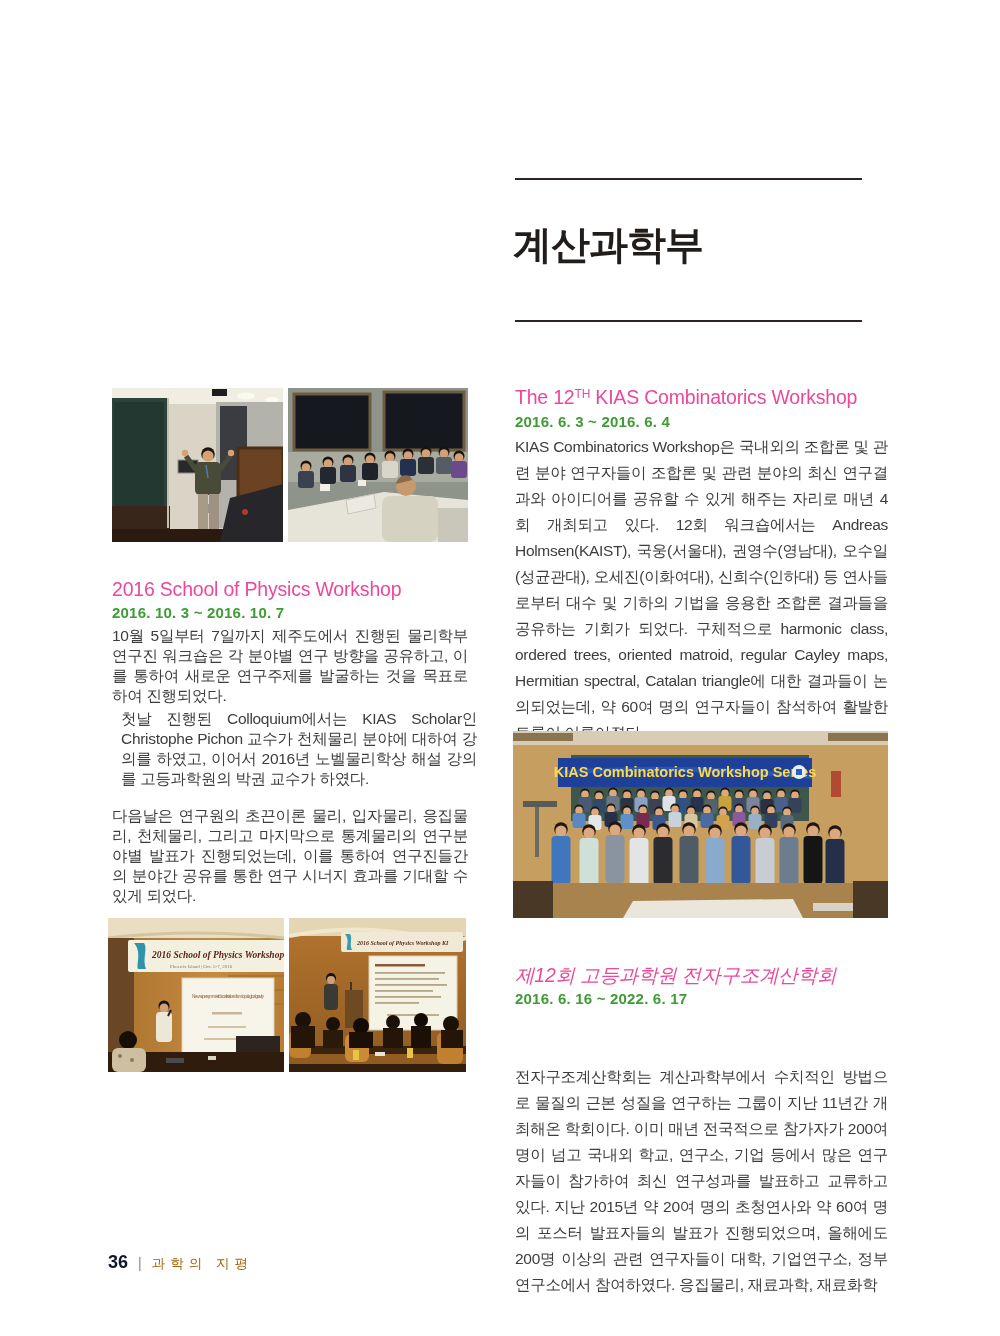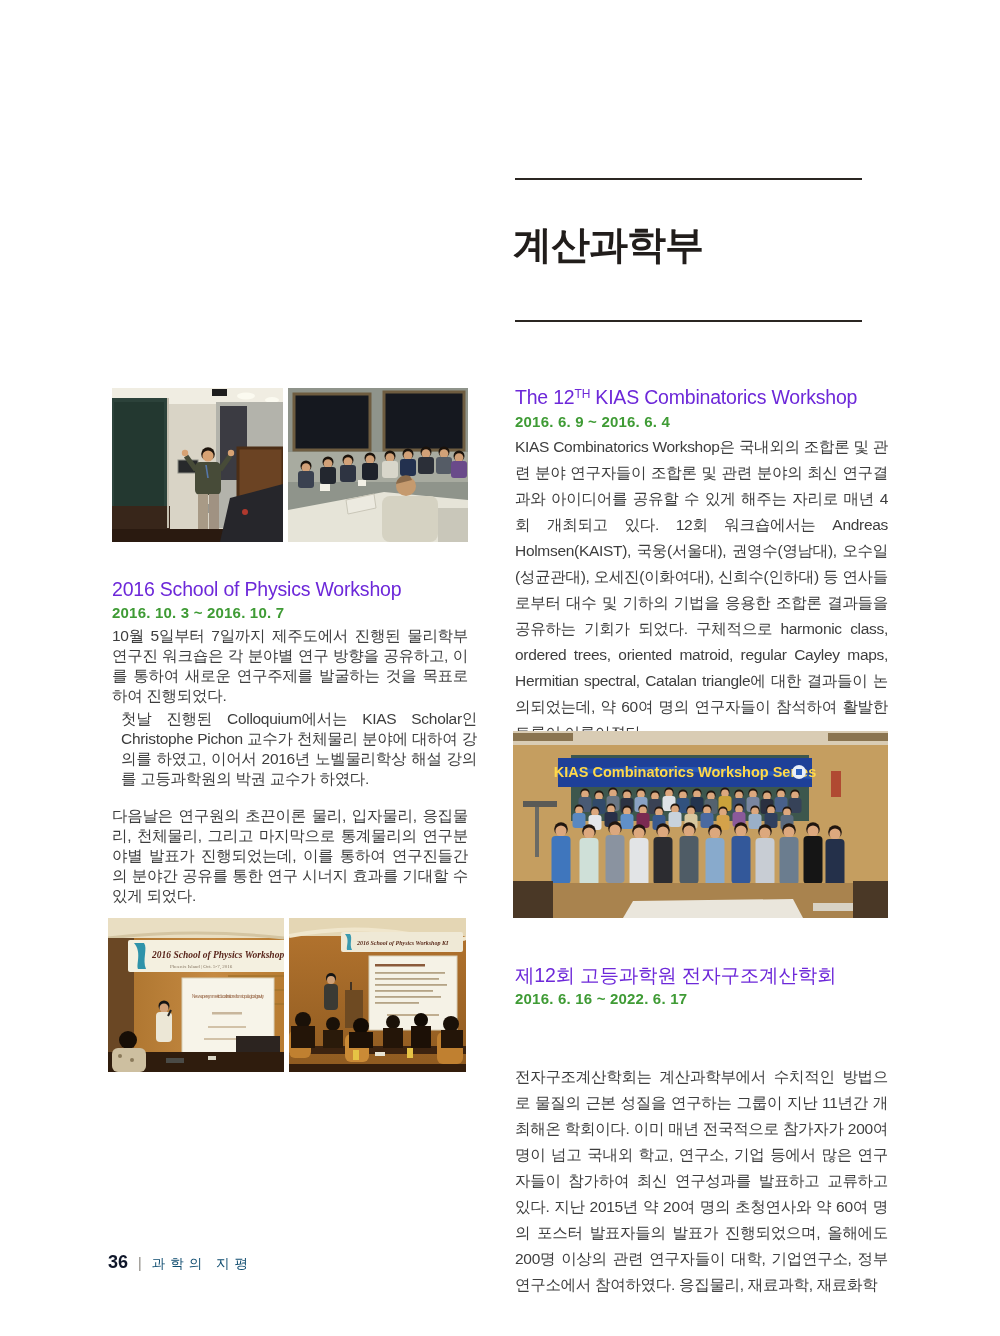--- a/index.html
+++ b/index.html
@@ -7,37 +7,37 @@
   .page{
     position:relative; width:1000px; height:1309px; background:#ffffff;
     overflow:hidden; font-family:"Liberation Sans","DejaVu Sans",sans-serif;
   }
   .abs{position:absolute;}
   .rule{height:2px; background:#2b2622;}
   .hdr-title{
     margin:0; font-size:39px; font-weight:600; color:#211d1b; letter-spacing:-1px;
   }
   .g-title{
-    margin:0; font-size:19.5px; font-weight:500; color:#6d28d9; letter-spacing:-0.2px;
+    margin:0; font-size:19.5px; font-weight:500; color:#ec4899; letter-spacing:-0.2px;
   }
   .g-date{
     margin:0; font-size:15px; font-weight:700; color:#3f9b35; letter-spacing:0.2px;
   }
   .body-p{
     margin:0; font-size:15.5px; color:#3d3d3d; text-align:justify;
     letter-spacing:-0.3px; line-height:20px;
   }
   .body-p.rc{line-height:26px;}
   .photo-row{display:flex; gap:5px;}
   .photo-row svg{display:block;}
   sup{font-size:12px; vertical-align:6px;}
   .footer{display:flex; align-items:baseline; color:#3a3530;}
   .footer .num{font-size:18px; font-weight:700; color:#0f172a;}
   .footer .sep{margin:0 10px; color:#8a8680; font-size:14px; font-weight:300;}
-  .footer .jt{font-size:13.5px; letter-spacing:5px; color:#0c4a6e;}
+  .footer .jt{font-size:13.5px; letter-spacing:5px; color:#a16207;}
 </style>
 </head>
 <body>
 
 <div class="page">
 
   <div class="abs rule" style="left:515px;top:178px;width:347px;"></div>
   <h1 class="abs hdr-title" style="left:513px;top:218px;">계산과학부</h1>
   <div class="abs rule" style="left:515px;top:320px;width:347px;"></div>
 
@@ -211,21 +211,21 @@
         <circle cx="162" cy="106" r="8" fill="#1a1108"></circle>
           <rect x="152" y="112" width="22" height="18" fill="#241508"></rect>
       </g>
       <rect x="64" y="132" width="6" height="10" fill="#e6c445"></rect>
       <rect x="118" y="130" width="6" height="10" fill="#e6c445"></rect>
       <rect x="86" y="134" width="10" height="4" fill="#e8e4d4"></rect>
     </svg>
   </div>
 
   <h2 class="abs g-title" style="left:515px;top:386px;"><span>The 12</span><sup>TH</sup><span> KIAS Combinatorics Workshop</span></h2>
-  <p class="abs g-date" style="left:515px;top:413px;">2016. 6. 9 ~ 2016. 6. 4</p>
+  <p class="abs g-date" style="left:515px;top:413px;">2016. 6. 3 ~ 2016. 6. 4</p>
   <p class="abs body-p rc" style="left:515px;top:434px;width:373px;">KIAS Combinatorics Workshop은 국내외의 조합론 및 관련 분야 연구자들이 조합론 및 관련 분야의 최신 연구결과와 아이디어를 공유할 수 있게 해주는 자리로 매년 4회 개최되고 있다. 12회 워크숍에서는 Andreas Holmsen(KAIST), 국웅(서울대), 권영수(영남대), 오수일(성균관대), 오세진(이화여대), 신희수(인하대) 등 연사들로부터 대수 및 기하의 기법을 응용한 조합론 결과들을 공유하는 기회가 되었다. 구체적으로 harmonic class, ordered trees, oriented matroid, regular Cayley maps, Hermitian spectral, Catalan triangle에 대한 결과들이 논의되었는데, 약 60여 명의 연구자들이 참석하여 활발한 토론이 이루어졌다.</p>
 
   <svg class="abs" style="left:513px;top:731px;" width="375" height="187" viewBox="0 0 375 187">
     <rect width="375" height="187" fill="#c59e60"></rect>
     <rect width="375" height="14" fill="#d9ccb4"></rect>
     <rect x="0" y="2" width="60" height="8" fill="#8a7450"></rect>
     <rect x="315" y="2" width="60" height="8" fill="#8a7450"></rect>
     <rect x="58" y="24" width="238" height="66" fill="#3d574d"></rect>
     <rect x="318" y="40" width="10" height="26" fill="#b04a32"></rect>
     <g>
@@ -297,21 +297,21 @@
     </g>
     <rect x="0" y="152" width="375" height="35" fill="#a9834e"></rect>
     <rect x="0" y="150" width="40" height="37" fill="#4a3826"></rect>
     <rect x="340" y="150" width="35" height="37" fill="#4a3826"></rect>
     <polygon points="120,170 280,168 290,187 110,187" fill="#eae6dc"></polygon>
     <rect x="300" y="172" width="40" height="8" fill="#d8d2c4"></rect>
     <rect x="10" y="70" width="34" height="6" fill="#5a5a56"></rect>
     <rect x="22" y="76" width="4" height="50" fill="#6a6a64"></rect>
   </svg>
 
-  <h2 class="abs g-title" style="left:515px;top:962px;">제12회 고등과학원 전자구조계산학회</h2>
+  <h2 class="abs g-title" style="left:515px;top:962px;font-style:italic;">제12회 고등과학원 전자구조계산학회</h2>
   <p class="abs g-date" style="left:515px;top:990px;">2016. 6. 16 ~ 2022. 6. 17</p>
   <p class="abs body-p rc" style="left:515px;top:1064px;width:373px;">전자구조계산학회는 계산과학부에서 수치적인 방법으로 물질의 근본 성질을 연구하는 그룹이 지난 11년간 개최해온 학회이다. 이미 매년 전국적으로 참가자가 200여 명이 넘고 국내외 학교, 연구소, 기업 등에서 많은 연구자들이 참가하여 최신 연구성과를 발표하고 교류하고 있다. 지난 2015년 약 20여 명의 초청연사와 약 60여 명의 포스터 발표자들의 발표가 진행되었으며, 올해에도 200명 이상의 관련 연구자들이 대학, 기업연구소, 정부연구소에서 참여하였다. 응집물리, 재료과학, 재료화학</p>
 
   <div class="abs footer" style="left:108px;top:1252px;">
     <span class="num">36</span>
     <span class="sep">|</span>
     <span class="jt">과학의 지평</span>
   </div>
 
 </div>

